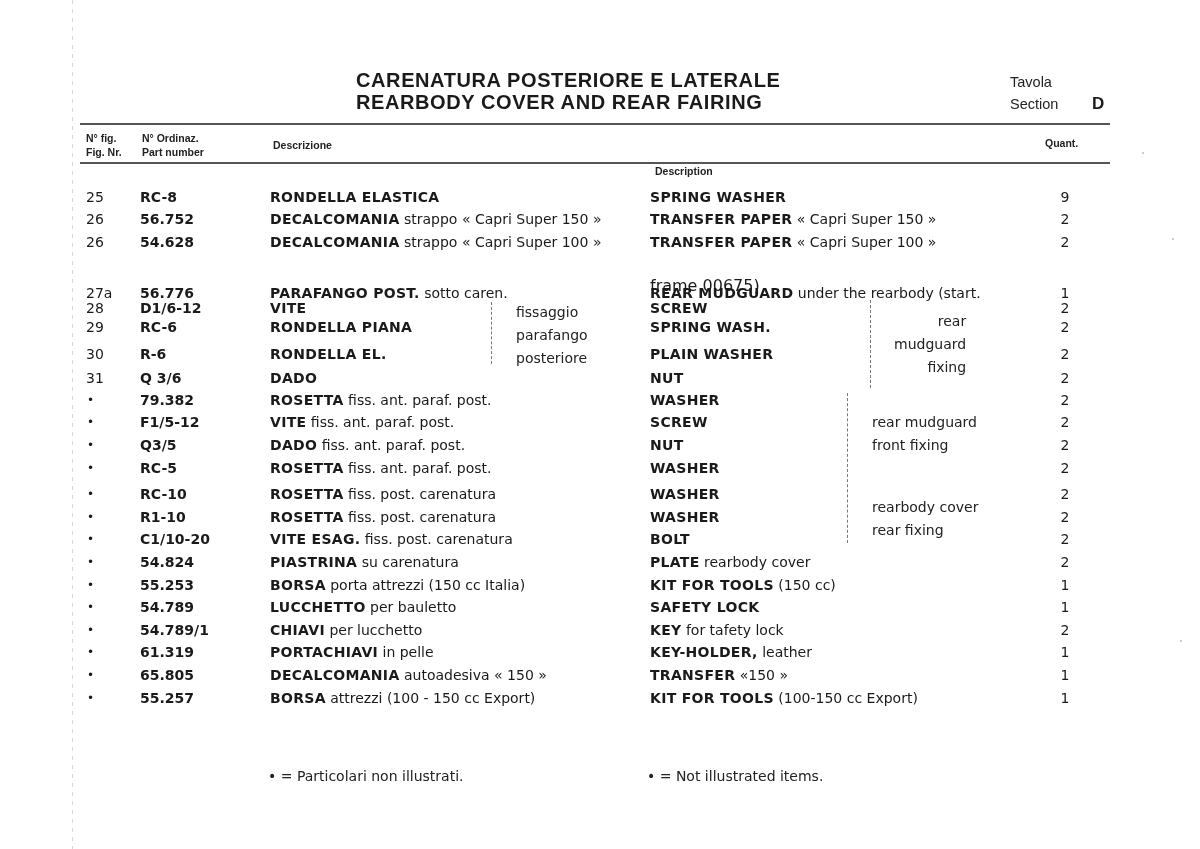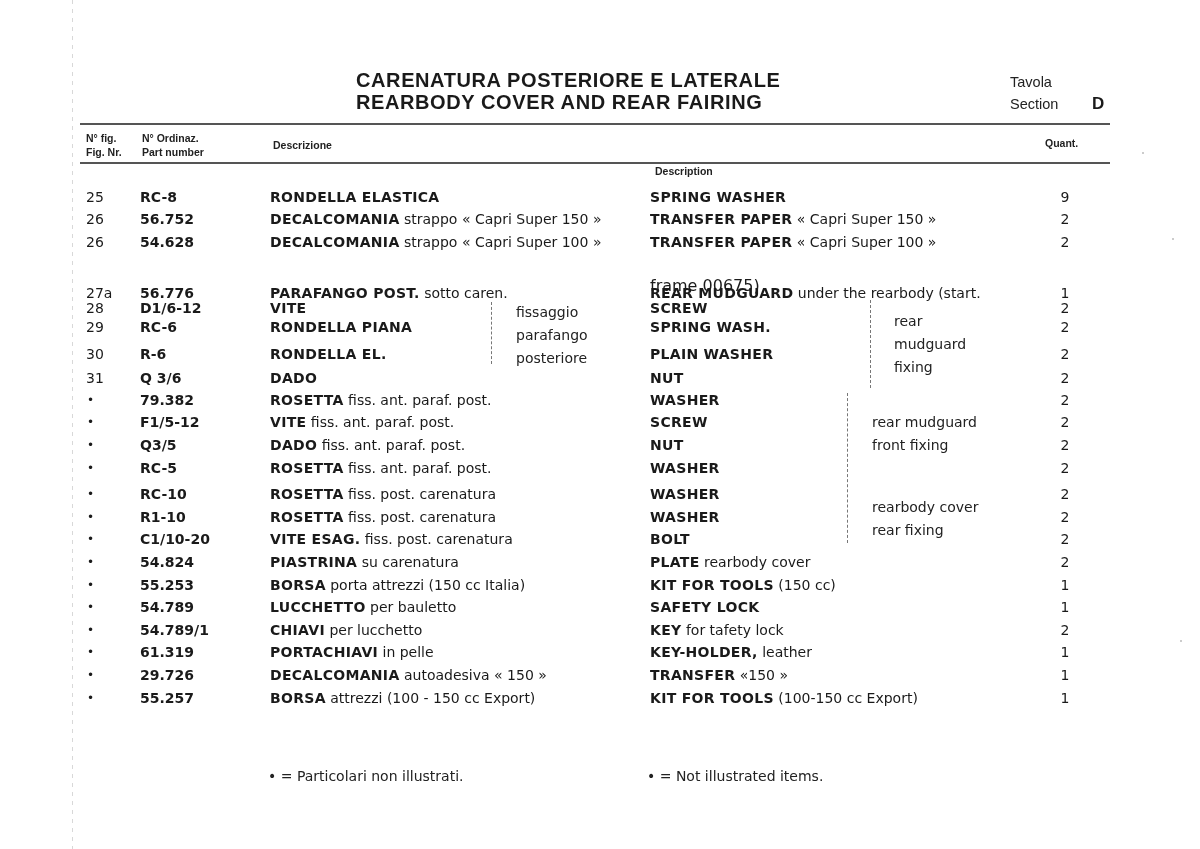--- a/index.html
+++ b/index.html
@@ -206,21 +206,21 @@
     </div>
     <div class="row" style="top: 641px;">
       <span class="fig bullet">•</span>
       <span class="part">61.319</span>
       <span class="desc-it"><b>PORTACHIAVI</b><span> in pelle</span></span>
       <span class="desc-en"><b>KEY-HOLDER,</b><span> leather</span></span>
       <span class="qty">1</span>
     </div>
     <div class="row" style="top: 664px;">
       <span class="fig bullet">•</span>
-      <span class="part">29.726</span>
+      <span class="part">65.805</span>
       <span class="desc-it"><b>DECALCOMANIA</b><span> autoadesiva « 150 »</span></span>
       <span class="desc-en"><b>TRANSFER</b><span> «150 »</span></span>
       <span class="qty">1</span>
     </div>
     <div class="row" style="top: 687px;">
       <span class="fig bullet">•</span>
       <span class="part">55.257</span>
       <span class="desc-it"><b>BORSA</b><span> attrezzi (100 - 150 cc Export)</span></span>
       <span class="desc-en"><b>KIT FOR TOOLS</b><span> (100-150 cc Export)</span></span>
       <span class="qty">1</span>
@@ -228,21 +228,21 @@
   </div>
 
 <div class="bracket" style="left:491px; top:302px; height:62px;"></div>
 <div class="bnote" style="left:516px; top:301px;">
   <div>fissaggio</div>
   <div>parafango</div>
   <div>posteriore</div>
 </div>
 
 <div class="bracket" style="left:870px; top:300px; height:88px;"></div>
-<div class="bnote" style="left:894px; top:310px;">
+<div class="bnote" style="left:894px; top:310px;text-align:right;">
   <div>rear</div>
   <div>mudguard</div>
   <div>fixing</div>
 </div>
 
 <div class="bracket" style="left:847px; top:393px; height:150px;"></div>
 <div class="bnote" style="left:872px; top:411px;">
   <div>rear mudguard</div>
   <div>front fixing</div>
 </div>

